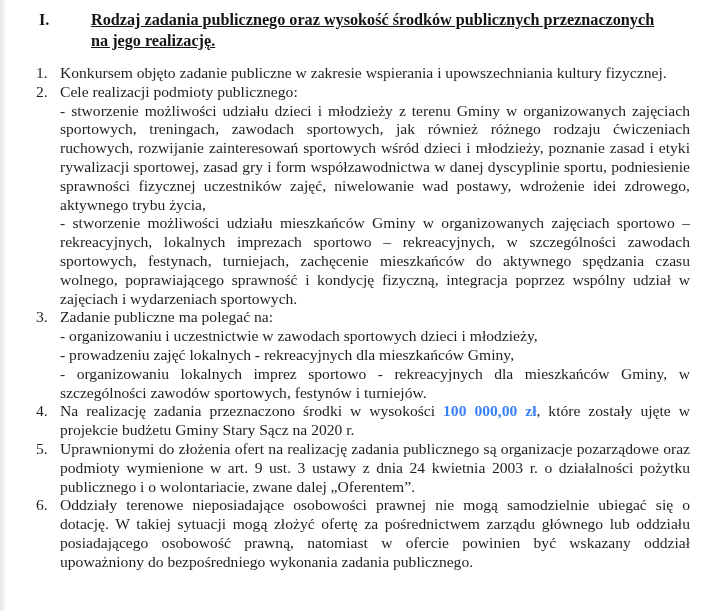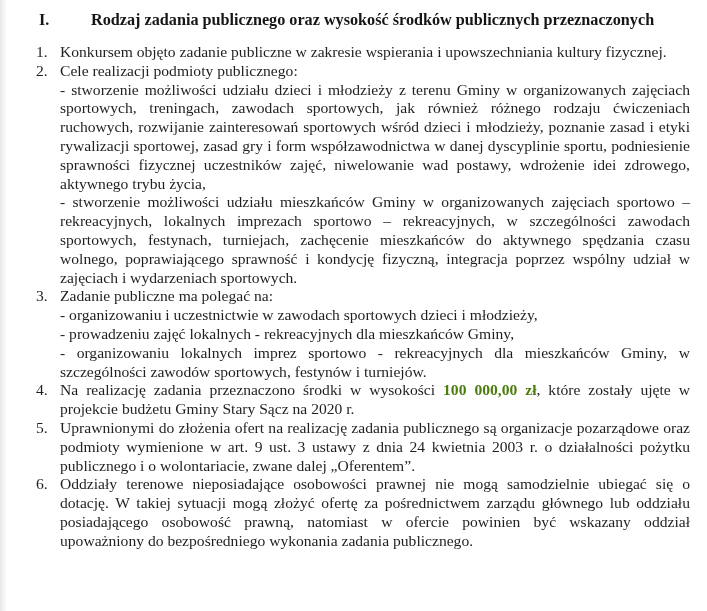--- a/index.html
+++ b/index.html
@@ -35,20 +35,21 @@
     color: #161616;
     margin-bottom: 12px;
   }
   .heading .h-num {
     flex: none;
     width: 52px;
     padding-left: 3px;
   }
   .heading .h-text {
     flex: 1;
+    text-decoration: underline;
   }
   .items {
     font-size: 15.6px;
     line-height: 18.8px;
   }
   .item {
     display: flex;
   }
   .item .num {
     flex: none;
@@ -57,32 +58,33 @@
   .item .body {
     flex: 1;
     text-align: justify;
   }
   .item .body p {
     margin: 0;
     padding: 0;
   }
   b.amount {
     font-weight: 700;
-    color: #4d7c0f;
+    color: #3b82f6;
   }
 </style>
 </head>
 <body>
 
 <div class="page">
 
   <div class="heading">
     <span class="h-num">I.</span>
     <span class="h-text">
       <span>Rodzaj zadania publicznego oraz wysokość środków publicznych przeznaczonych</span><br>
+      <span>na jego realizację.</span>
     </span>
   </div>
 
   <div class="items">
 
     <div class="item">
       <span class="num">1.</span>
       <div class="body">
         <p>Konkursem objęto zadanie publiczne w zakresie wspierania i upowszechniania kultury fizycznej.</p>
       </div>

